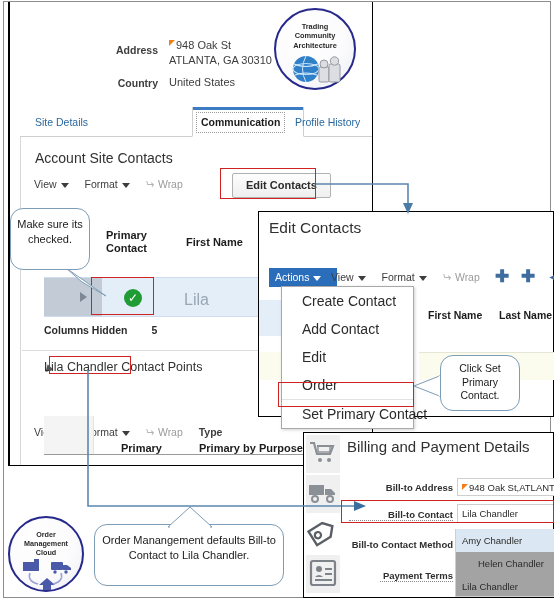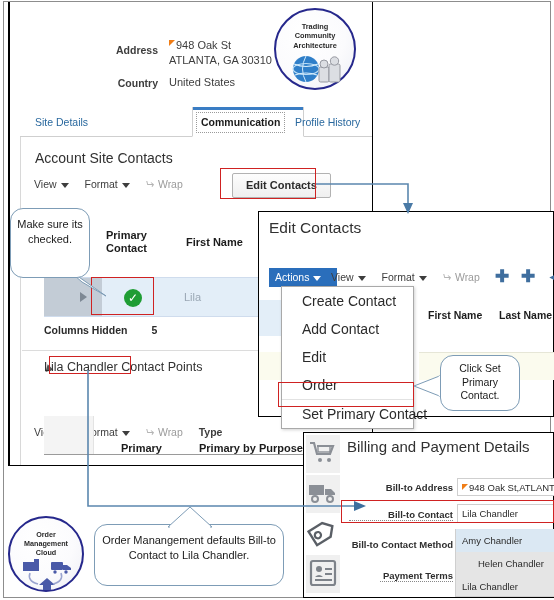--- a/index.html
+++ b/index.html
@@ -210,21 +210,21 @@
     position: absolute; left: 58px; top: 0; width: 62px; height: 100%;
   }
   .check-ok {
     position: absolute; left: 22px; top: 11px;
     width: 18px; height: 18px; border-radius: 50%;
     background: #1f9d34;
     color: #fff; font-size: 12px; line-height: 18px; text-align: center;
   }
   .cell-lila {
     position: absolute; left: 140px; top: 13px;
-    font-size: 11px; color: #9aa7b4;
+    font-size: 16px; color: #9aa7b4;
   }
   .cols-hidden {
     position: absolute; left: 34px; top: 322px;
     font-size: 10.5px; font-weight: bold; color: #2b2b2b;
   }
   .cols-hidden .num { font-weight: bold; margin-left: 24px; }
 
   
   .cp-head {
     position: absolute; left: 34px; top: 358px;
@@ -355,37 +355,37 @@
   .bill-opt {
     position: absolute;
     font-size: 9.5px; color: #2b2b2b;
     padding: 3px 5px;
     white-space: nowrap;
   }
   .optlist {
     position: absolute; left: 151px; top: 96px;
     width: 100px; height: 68px;
     border: 1px solid #cfcfcf; border-top: none;
-    background: #e5e5e5;
+    background: #a3a3a3;
     overflow: hidden;
   }
   .optlist .o1 { background: #dbe8f3; }
 
   
   .callout {
     position: absolute;
     background: #ffffff;
     border: 1px solid #7d9cb6;
     border-radius: 13px;
     font-size: 11px; color: #1a1a1a;
     text-align: center;
     line-height: 15px;
     z-index: 25;
   }
-  .co-make { left: 10px; top: 208px; width: 80px; height: 70px; padding-top: 8px; }
+  .co-make { left: 10px; top: 208px; width: 80px; height: 62px; padding-top: 8px; }
   .co-click { left: 440px; top: 355px; width: 80px; height: 56px; padding-top: 6px; font-size: 10.5px; line-height: 13.5px; }
   .co-om { left: 94px; top: 524px; width: 190px; height: 62px; padding-top: 8px; }
 
   
   .conn { position: absolute; z-index: 20; }
   svg { overflow: visible; }
 </style>
 </head>
 <body>
 

